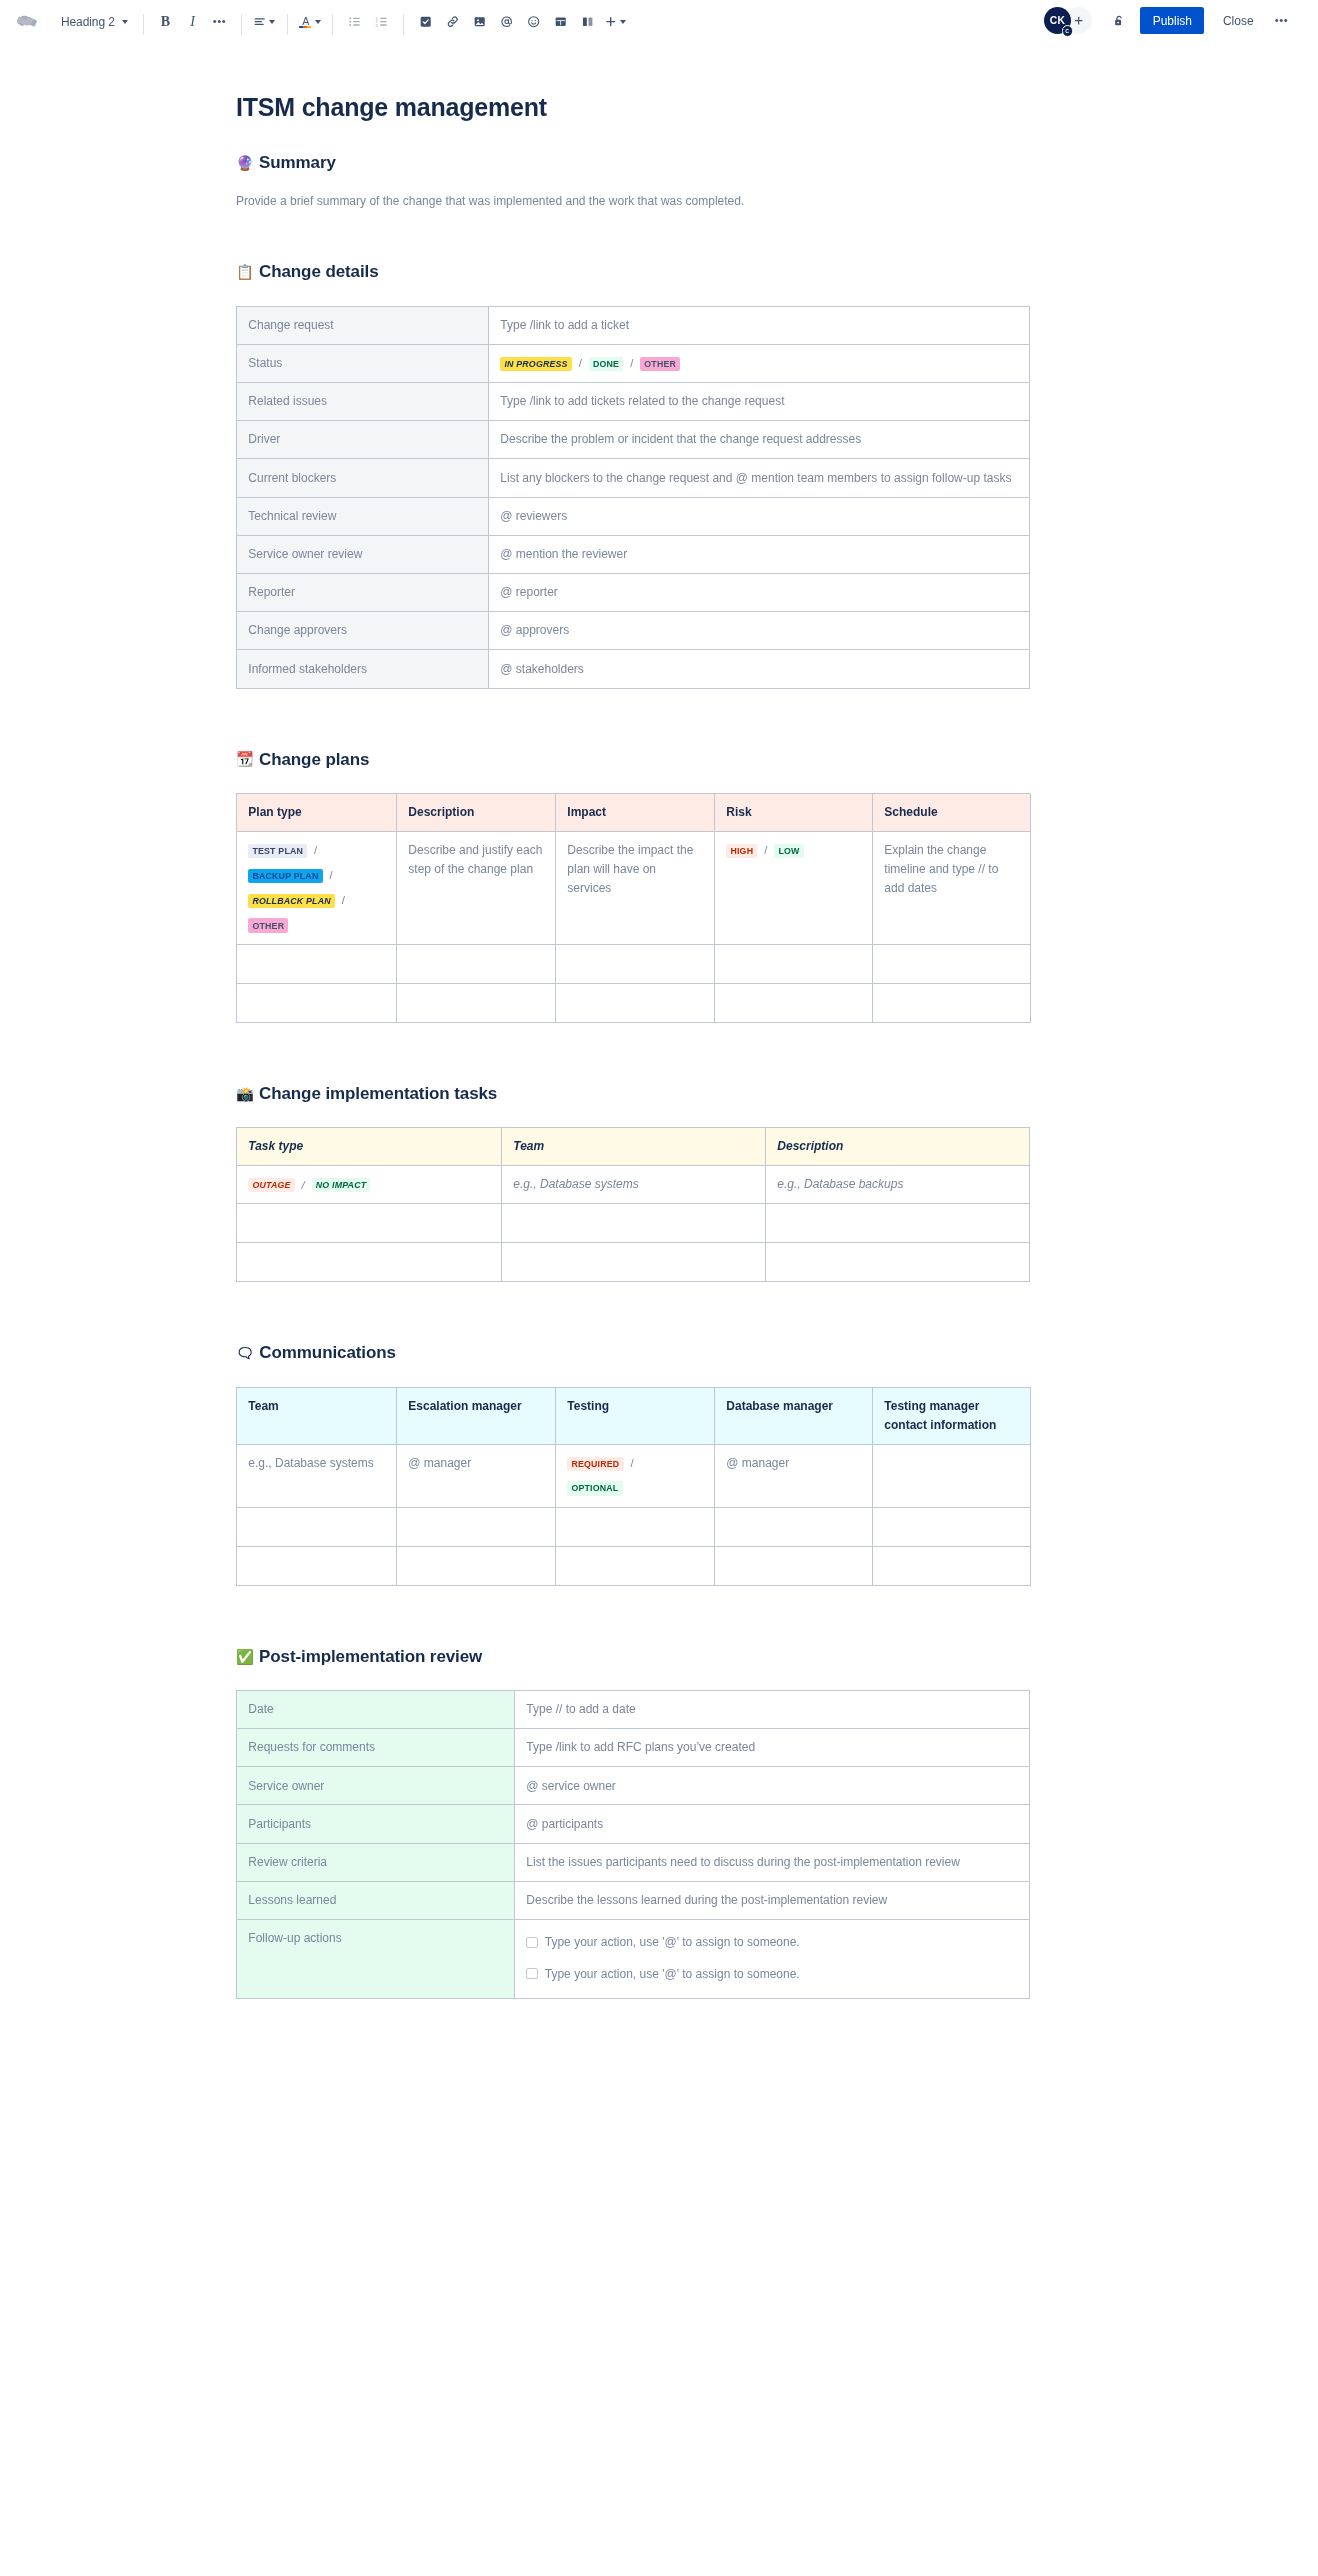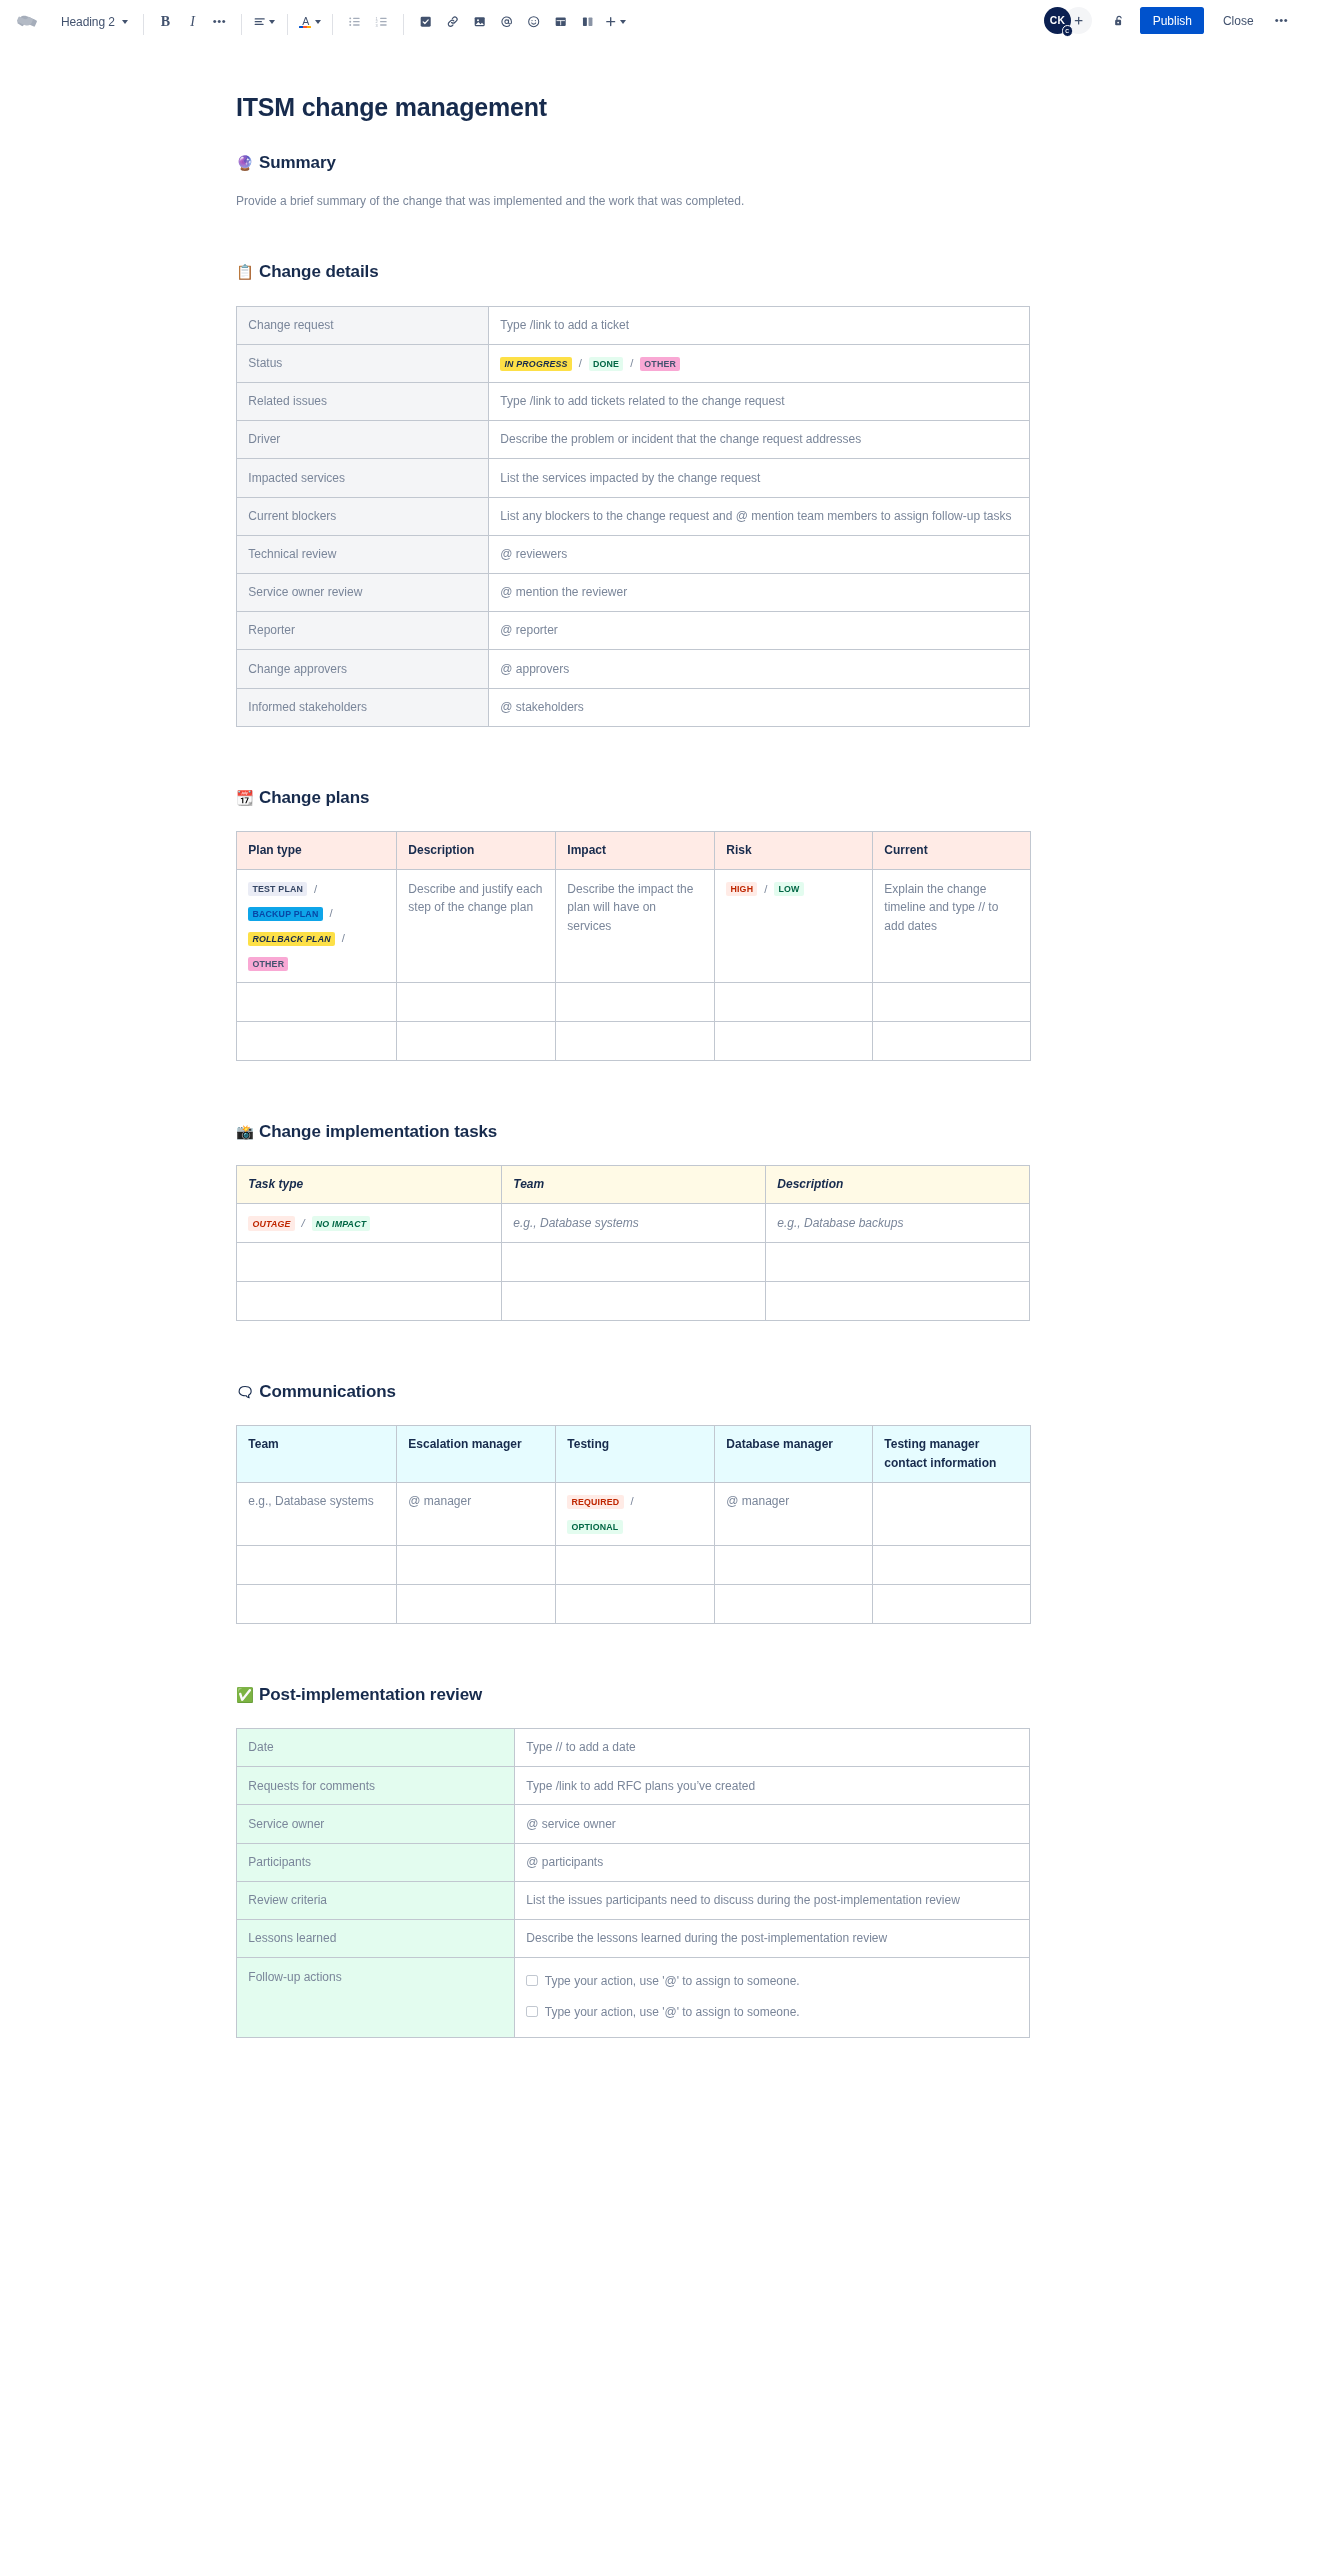--- a/index.html
+++ b/index.html
@@ -483,24 +483,20 @@
           </tr>
           <tr>
             <td class="rowhead">Related issues</td>
             <td>Type /link to add tickets related to the change request</td>
           </tr>
           <tr>
             <td class="rowhead">Driver</td>
             <td>Describe the problem or incident that the change request addresses</td>
           </tr>
           <tr>
-            <td class="rowhead">Impacted services</td>
-            <td>List the services impacted by the change request</td>
-          </tr>
-          <tr>
             <td class="rowhead">Current blockers</td>
             <td style="max-width:541px;">List any blockers to the change request and @ mention team members to assign follow-up tasks</td>
           </tr>
           <tr>
             <td class="rowhead">Technical review</td>
             <td>@ reviewers</td>
           </tr>
           <tr>
             <td class="rowhead">Service owner review</td>
             <td>@ mention the reviewer</td>
@@ -532,21 +528,21 @@
             <col style="width:159px">
             <col style="width:158px">
             <col style="width:158px">
           </colgroup>
         <thead>
           <tr>
             <th>Plan type</th>
             <th>Description</th>
             <th>Impact</th>
             <th>Risk</th>
-            <th>Current</th>
+            <th>Schedule</th>
           </tr>
         </thead>
         <tbody>
           <tr>
             <td class="loz-stack">
               <span class="loz-line">
                 <span class="loz loz-lblue">TEST PLAN</span>
                 <span class="sep-slash">/</span>
               </span>
               <span class="loz-line">

